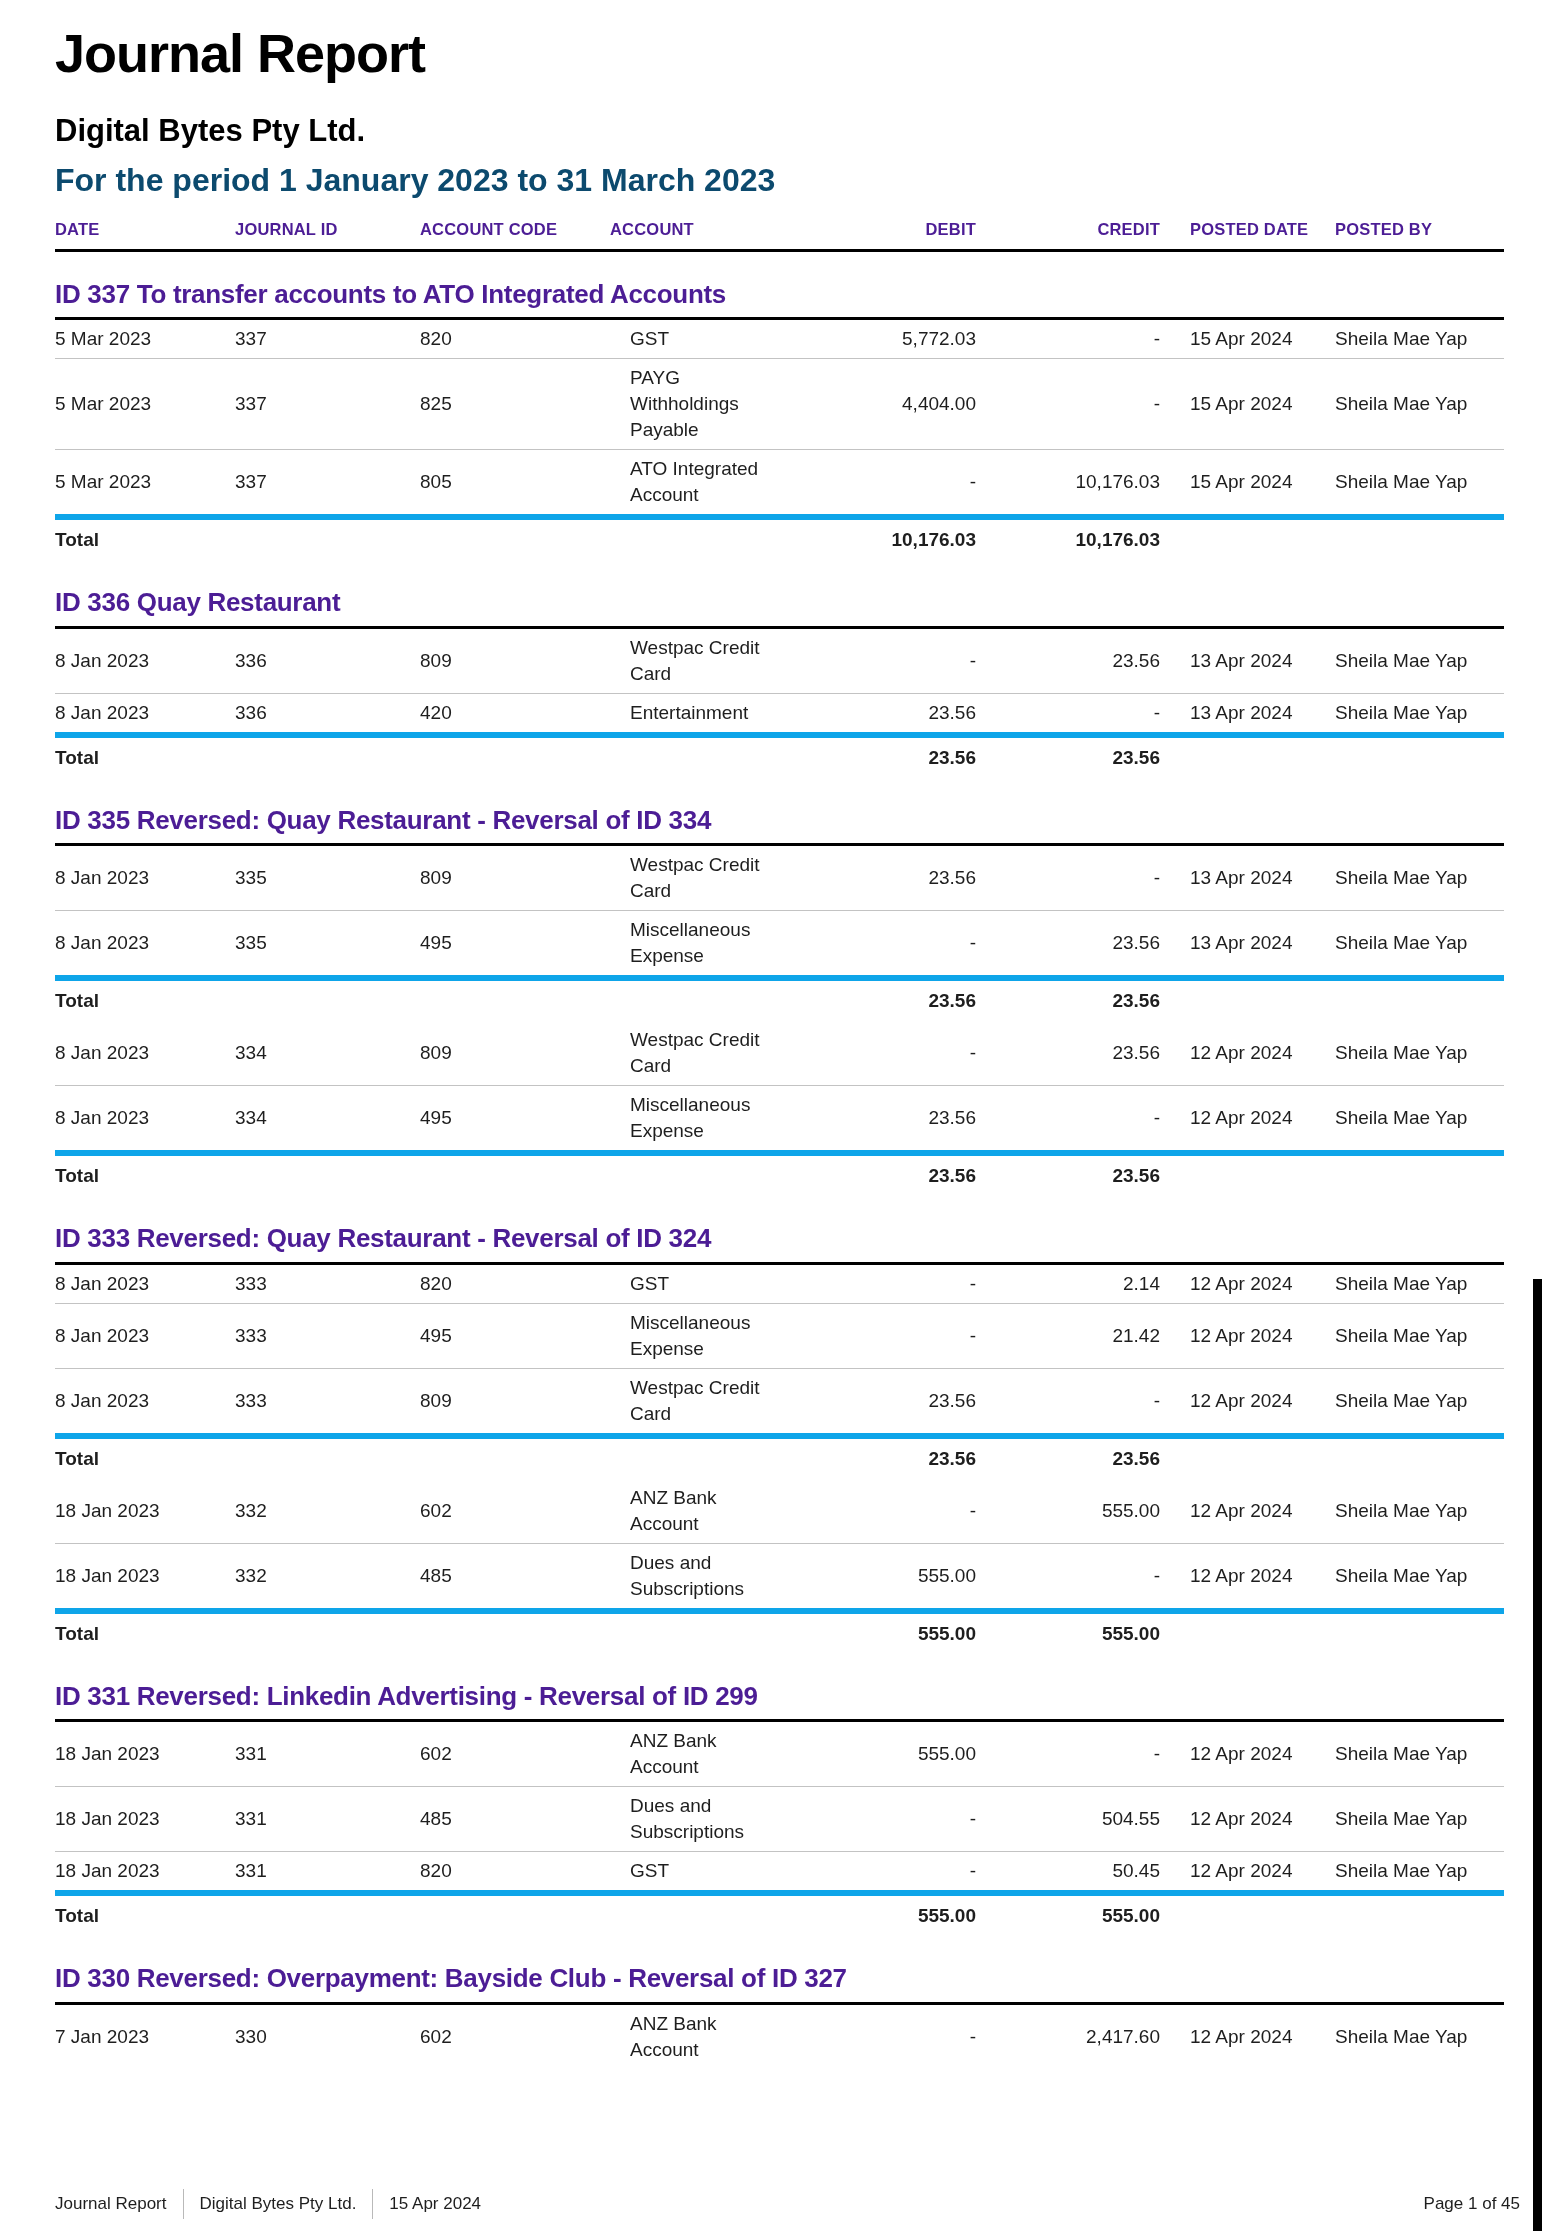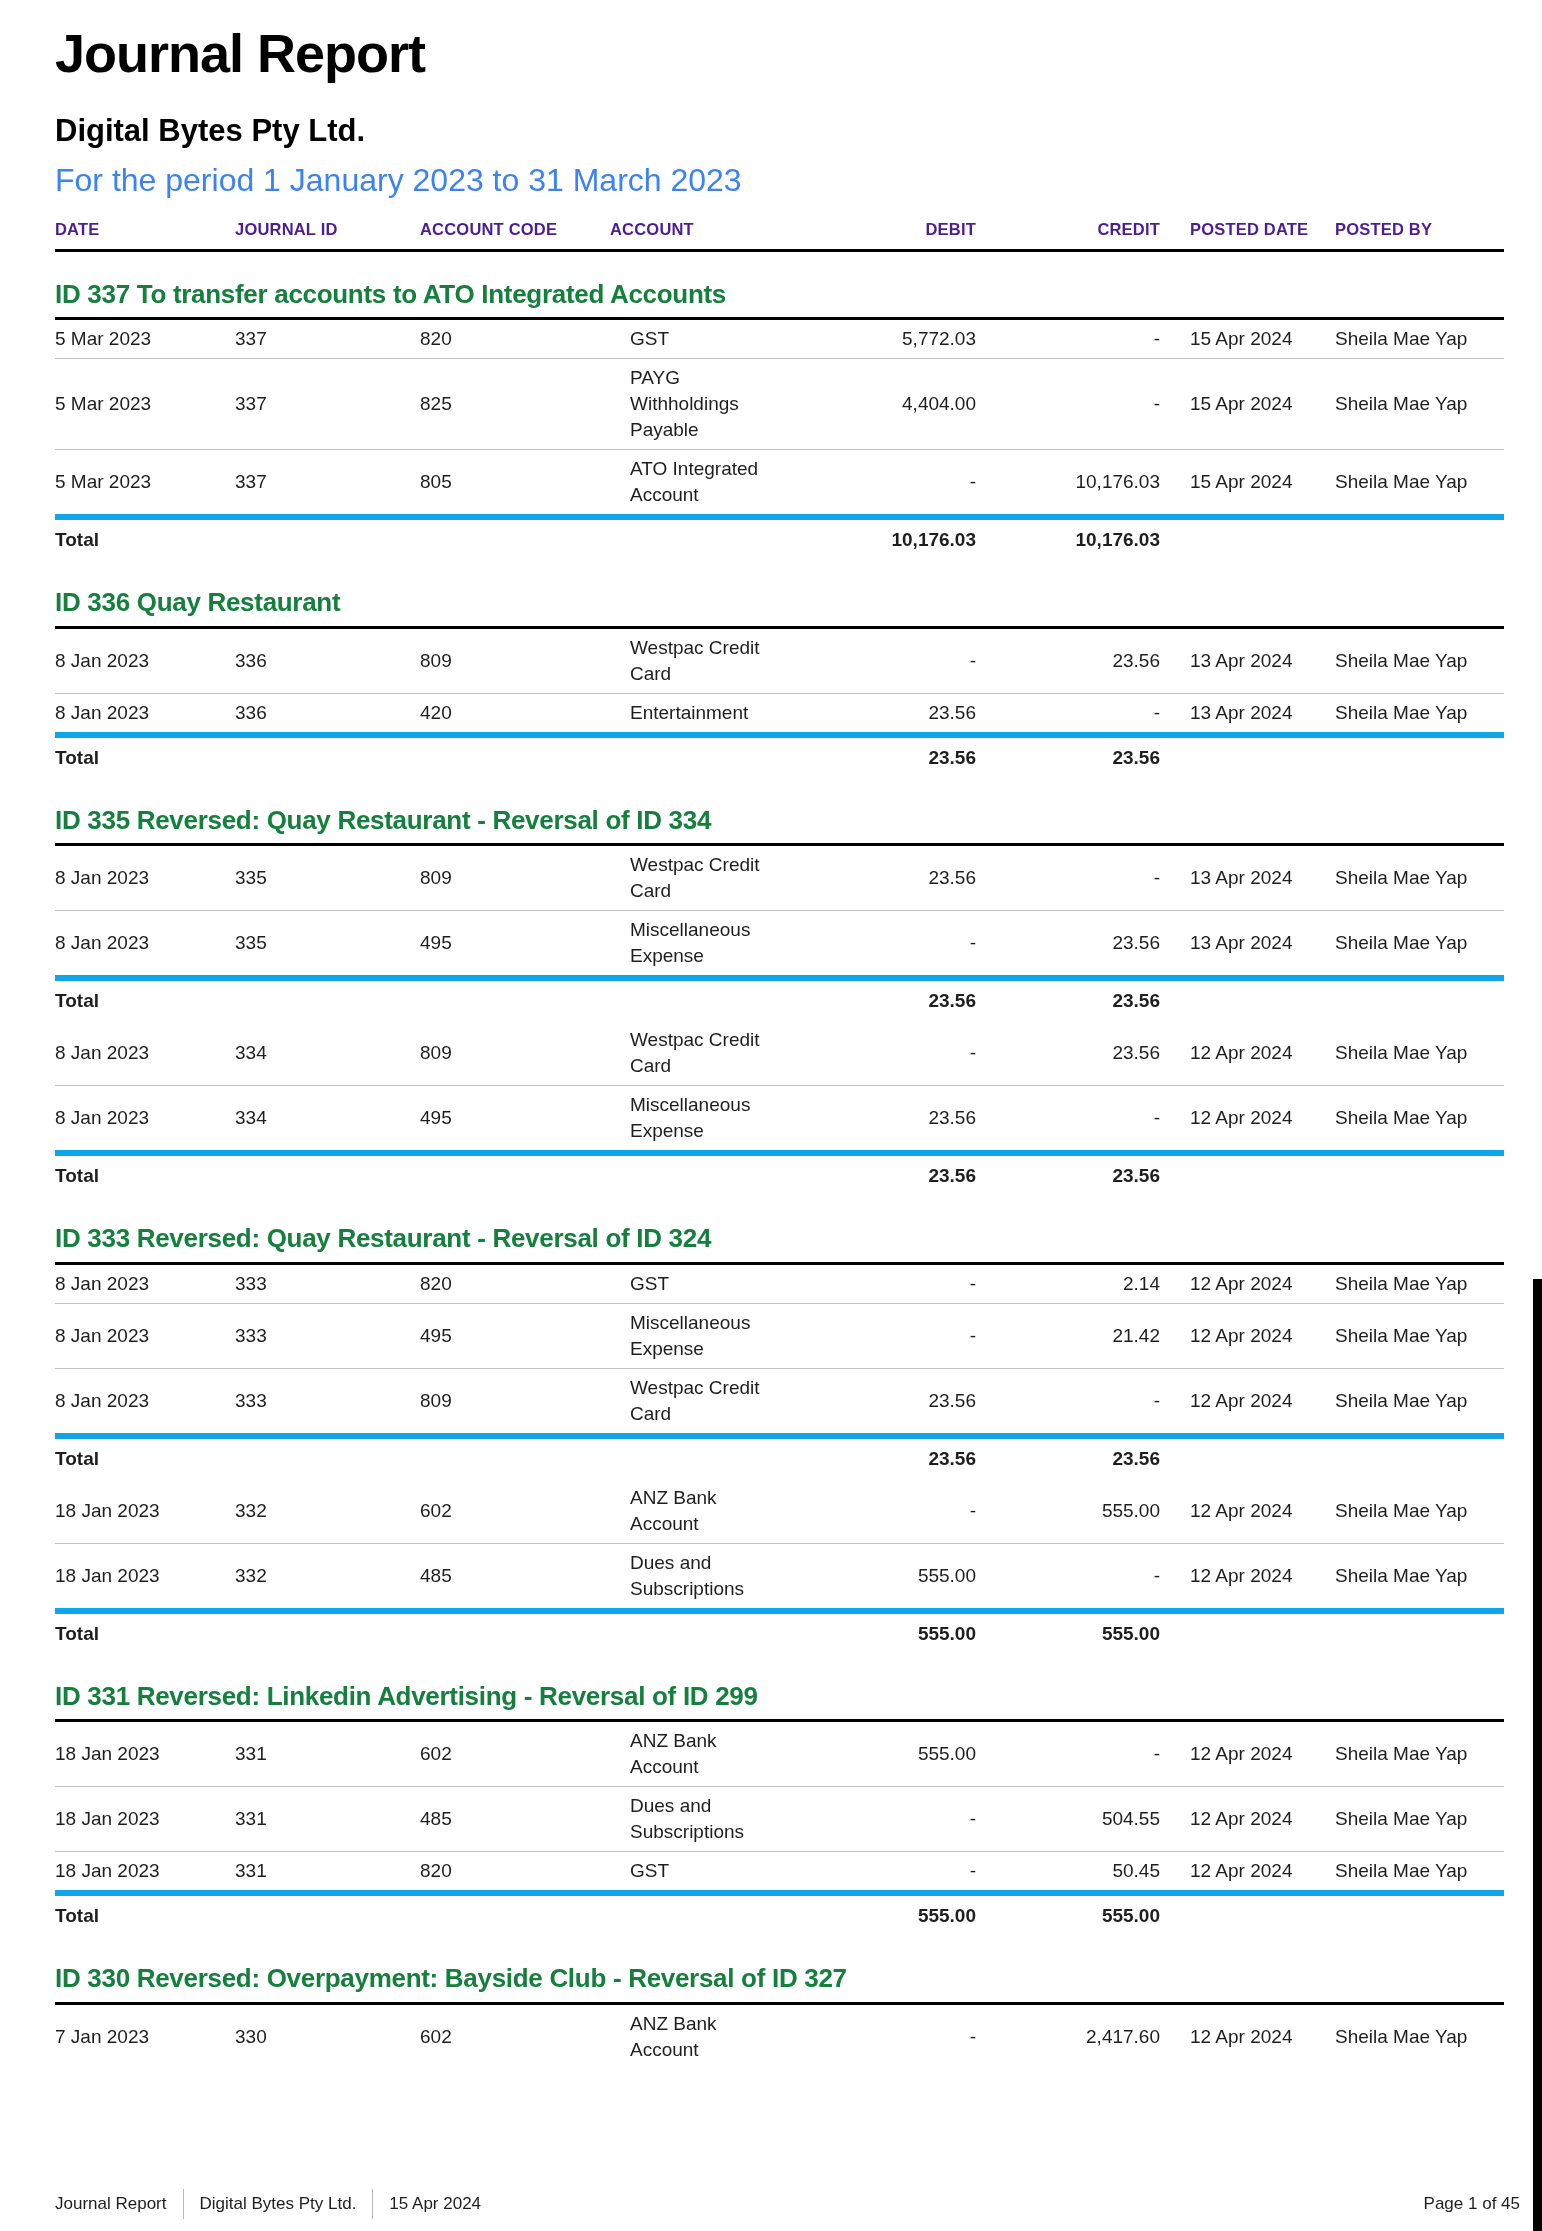--- a/index.html
+++ b/index.html
@@ -11,40 +11,40 @@
     position:relative;
     overflow:hidden;
   }
   .page { padding:22px 38px 0 55px; }
 
   h1.report-title {
     font-size:54px; font-weight:700; color:#000;
     letter-spacing:-1px; line-height:1.15;
   }
   .company-name  { font-size:31px; font-weight:700; color:#000; margin-top:28px; line-height:1.2; }
-  .report-period { font-size:32px; font-weight:400; color:#3b82f6; margin-top:12px; line-height:1.2; }
+  .report-period { font-size:32px; font-weight:700; color:#0c4a6e; margin-top:12px; line-height:1.2; }
 
   .grid-cols {
     display:grid;
     grid-template-columns:180px 185px 190px 250px 116px 184px 170px 190px;
   }
 
   .thead {
     margin-top:20px; padding-bottom:10px;
     border-bottom:3px solid #000;
     font-size:16.5px; font-weight:700; color:#4c1d95;
     letter-spacing:0.2px;
   }
   .thead .num { text-align:right; }
   .thead .pdate { padding-left:30px; }
   .thead .pby { padding-left:5px; }
 
   section.journal-section { margin-top:0; }
   h2.sec-heading {
-    font-size:26px; font-weight:700; color:#15803d;
+    font-size:26px; font-weight:700; color:#4c1d95;
     letter-spacing:-0.3px;
     margin-top:26px; padding-bottom:7px;
     border-bottom:3px solid #000;
     line-height:1.25;
   }
 
   .row { align-items:center; font-size:19px; line-height:26px; }
   .row.entry { padding:6px 0; border-bottom:1px solid #c3c3c3; }
   .row.entry.last { border-bottom:none; }
   .row.total { border-top:6px solid #0ea5e9; padding:7px 0; font-weight:700; }

